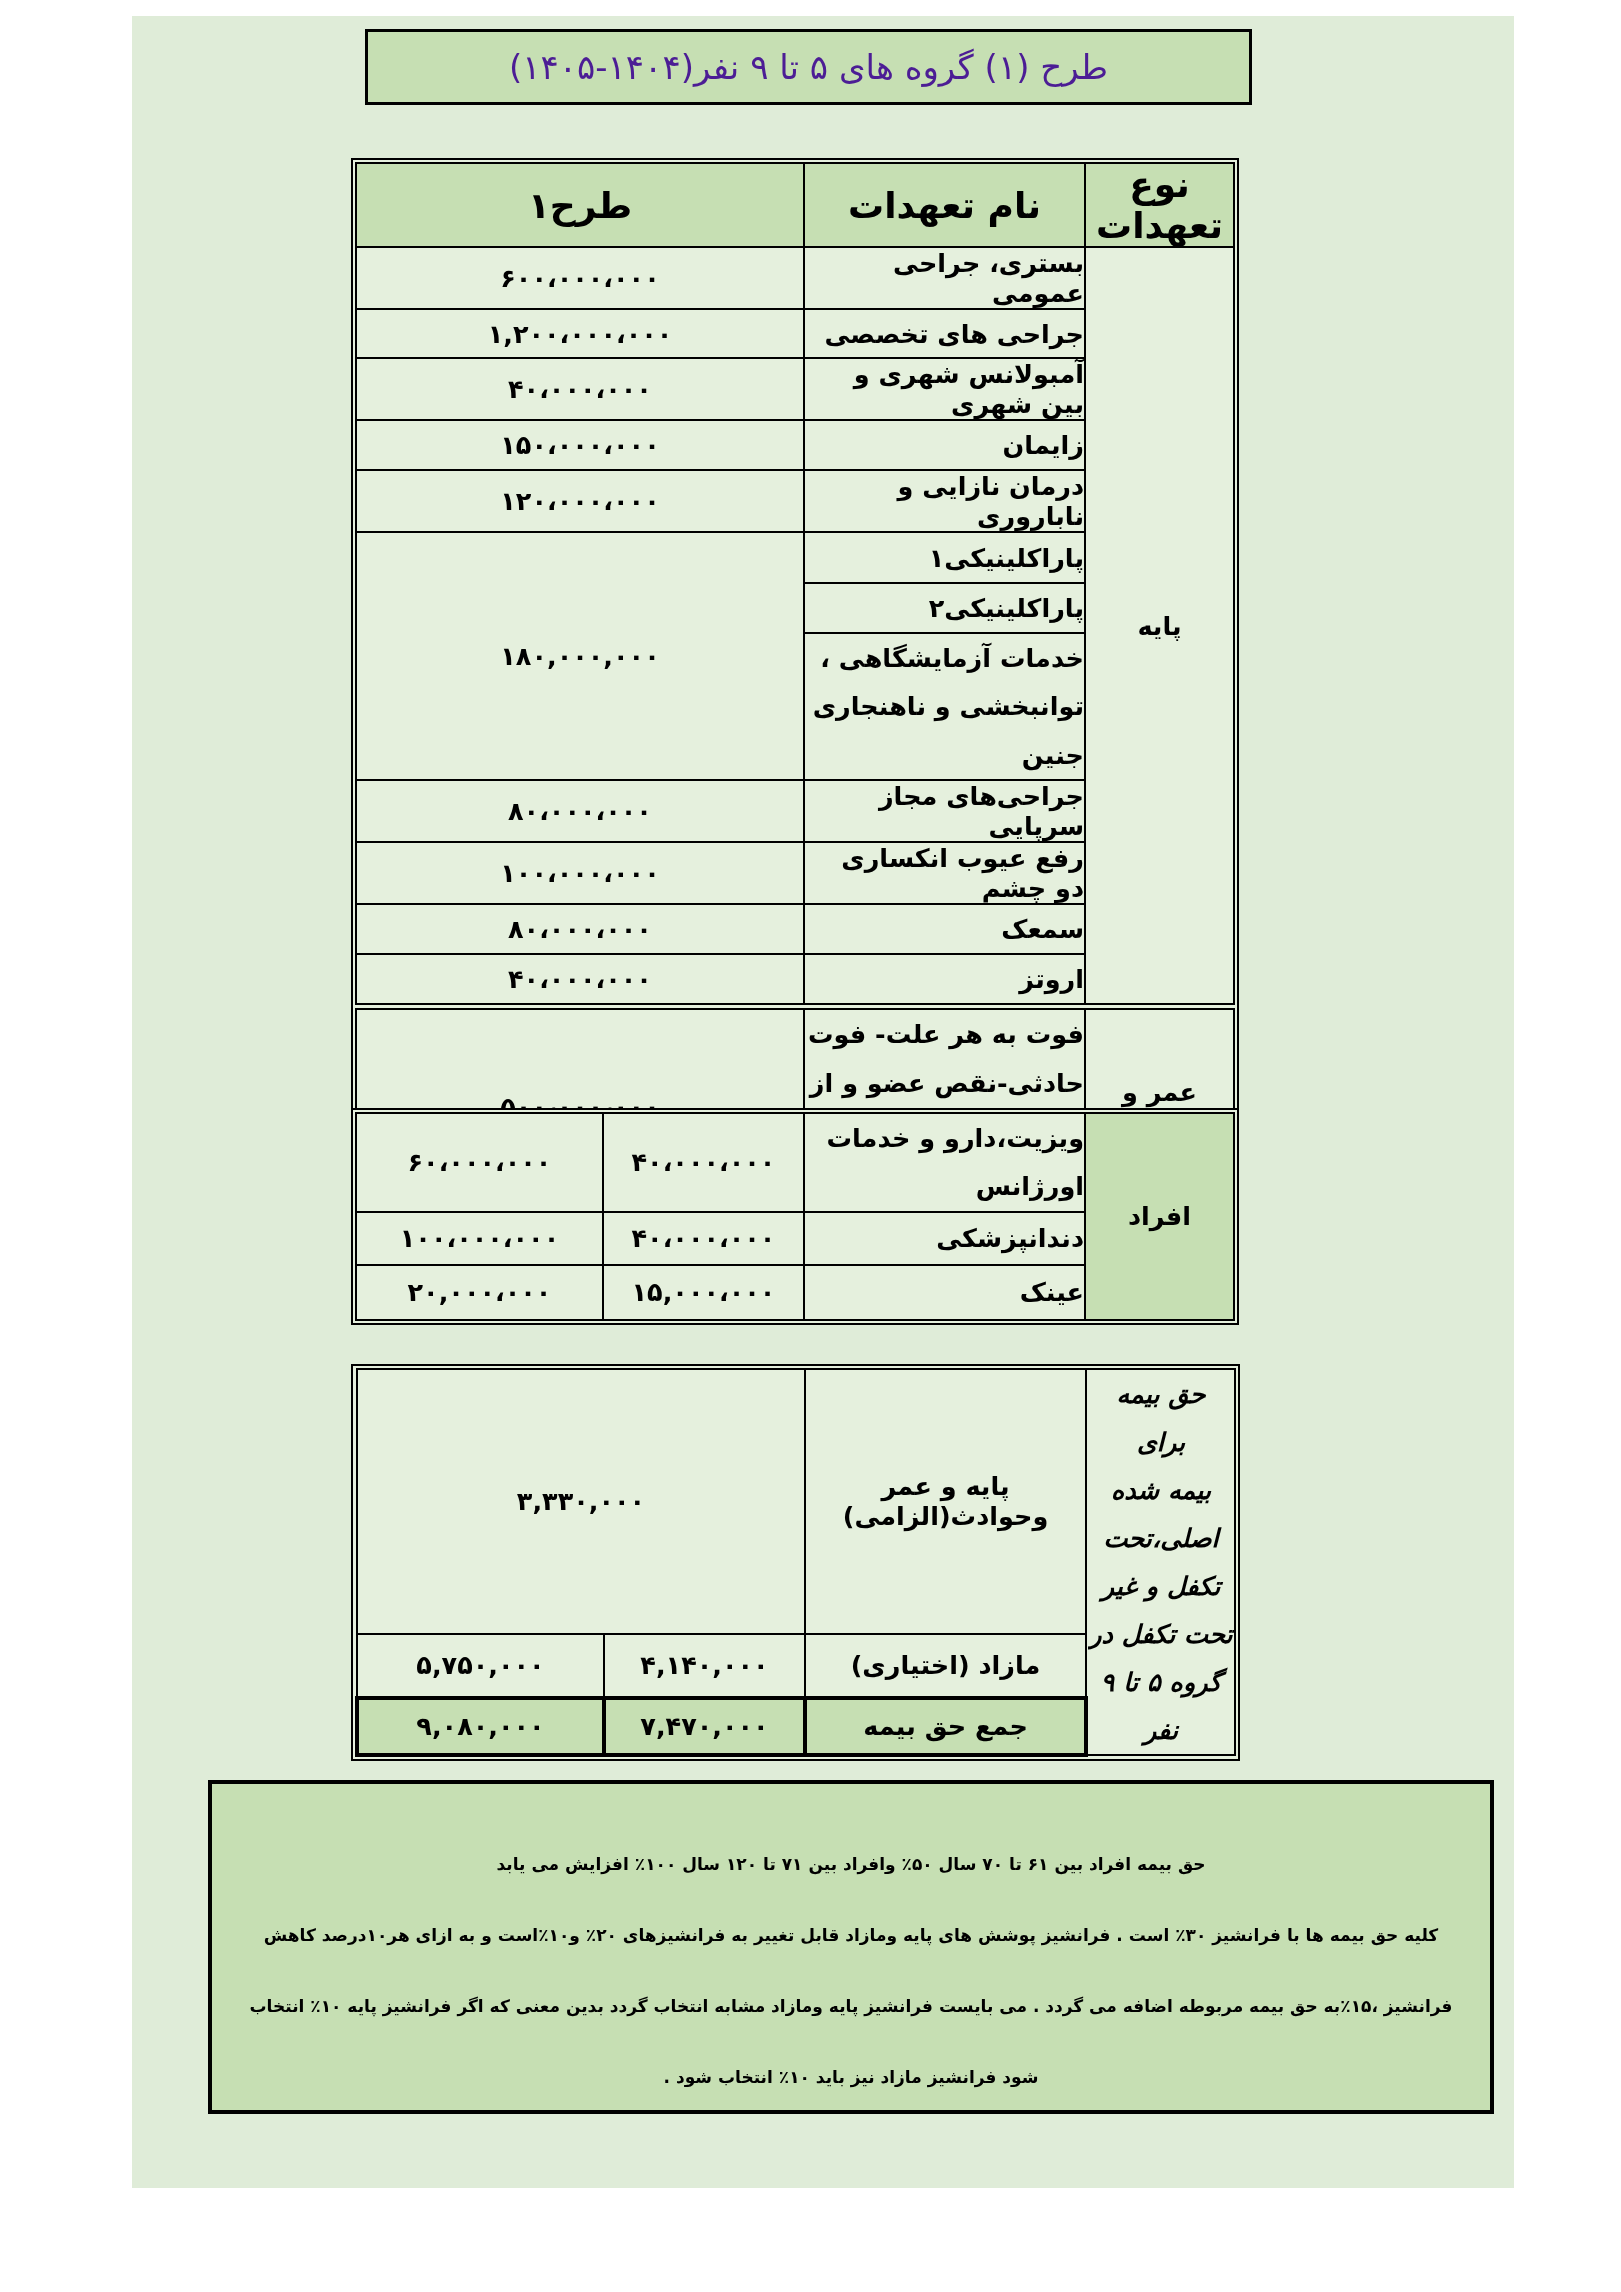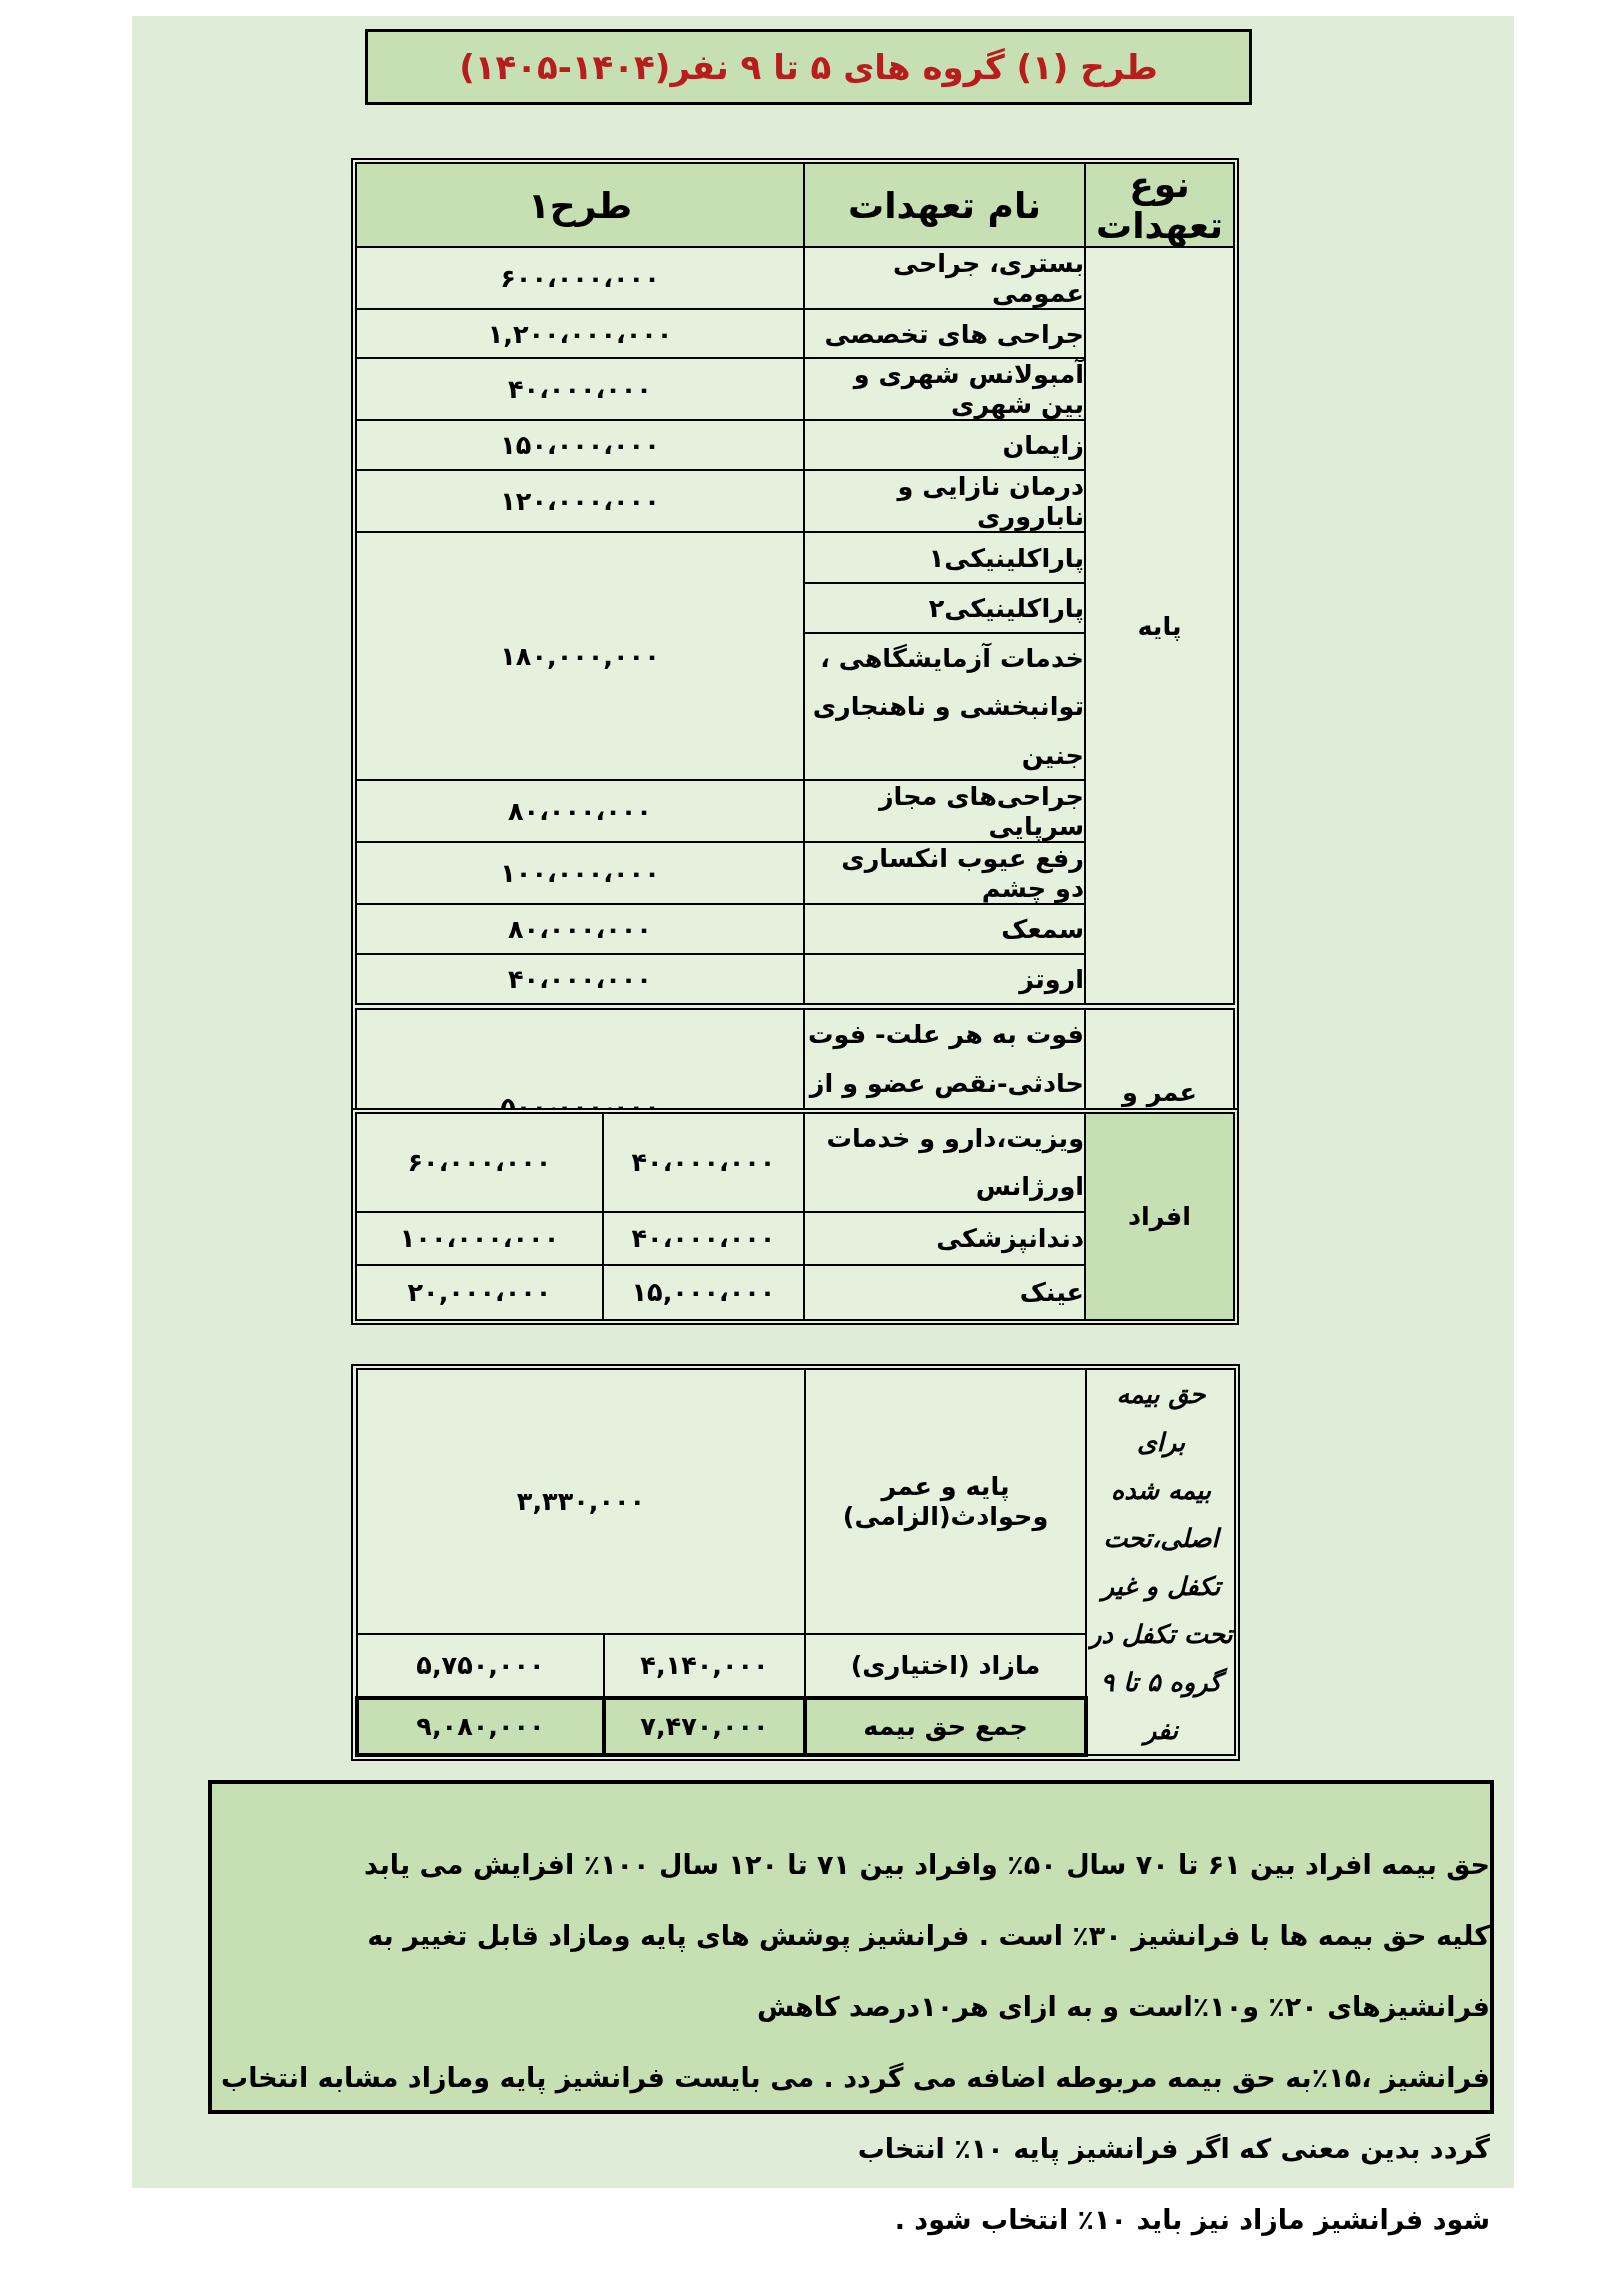--- a/index.html
+++ b/index.html
@@ -1,40 +1,40 @@
 <!DOCTYPE html>
 <html lang="fa" dir="rtl" style="--panel: #dfecd8; --cell: #e5f0dd; --accent: #c6dfb3; --border: #000000;"><head>
 <meta charset="utf-8">
 <style>
   html,body{margin:0;padding:0;}
   body{background:#ffffff;font-family:"DejaVu Sans",sans-serif;}
   .page{position:relative;width:1621px;height:2293px;background:#ffffff;overflow:hidden;direction:rtl;}
   .panel{position:absolute;left:132px;top:15.7px;width:1382px;height:2172px;background:var(--panel);}
   .title-box{position:absolute;left:365px;top:29px;width:887px;height:76px;box-sizing:border-box;
     border:3.9px solid var(--border);background:var(--accent);display:flex;align-items:center;justify-content:center;}
-  .title-box span{font-size:34px;font-weight:bold;color:#b91c1c;}
+  .title-box span{font-size:34px;font-weight:normal;color:#4c1d95;}
   .stray{position:absolute;left:574px;top:159px;width:19.6px;height:4.9px;background:var(--border);}
   .tbl-wrap{position:absolute;box-sizing:border-box;border:2px solid var(--border);padding:2px;background:var(--cell);}
   .t1{left:351px;top:158px;}
   .t2{left:351px;top:1108px;}
   .t3{left:351px;top:1364px;}
   .grid{border-collapse:collapse;table-layout:fixed;width:878px;background:var(--cell);}
   .grid + .grid{margin-top:2.9px;}
   .grid td,.grid th{border:2.9px solid var(--border);font-weight:bold;font-size:25.5px;color:#000;
     vertical-align:middle;overflow:hidden;padding:0;}
   .grid th{background:var(--accent);font-size:36px;text-align:center;}
   .name-cell{text-align:right;padding:0 13.7px 0 3.9px;}
   .num-cell{text-align:center;letter-spacing:1px;}
   .type-cell{text-align:center;font-size:26.5px;}
   .multiline{white-space:pre-line;line-height:1.9;}
   .side-cell{background:var(--cell);white-space:pre-line;line-height:48px;text-align:center;font-size:25.5px;padding:0 3.9px;font-style:italic;}
   .total-row td{background:var(--accent);border-width:4.9px;}
   .note-box{position:absolute;left:208px;top:1780px;width:1286px;height:334px;box-sizing:border-box;
     border:4.9px solid var(--border);background:var(--accent);padding-top:45px;}
-  .note-line{text-align:right;line-height:71px;font-size:27px;font-weight:bold;color:#000;}
+  .note-line{text-align:center;line-height:71px;font-size:17px;font-weight:bold;color:#000;}
 </style>
 </head>
 <body>
 
 <div class="page">
   <div class="panel"></div>
 
   <div class="title-box">
     <span>طرح (۱) گروه های ۵ تا ۹ نفر(۱۴۰۴‏-‏۱۴۰۵)</span>
   </div>

